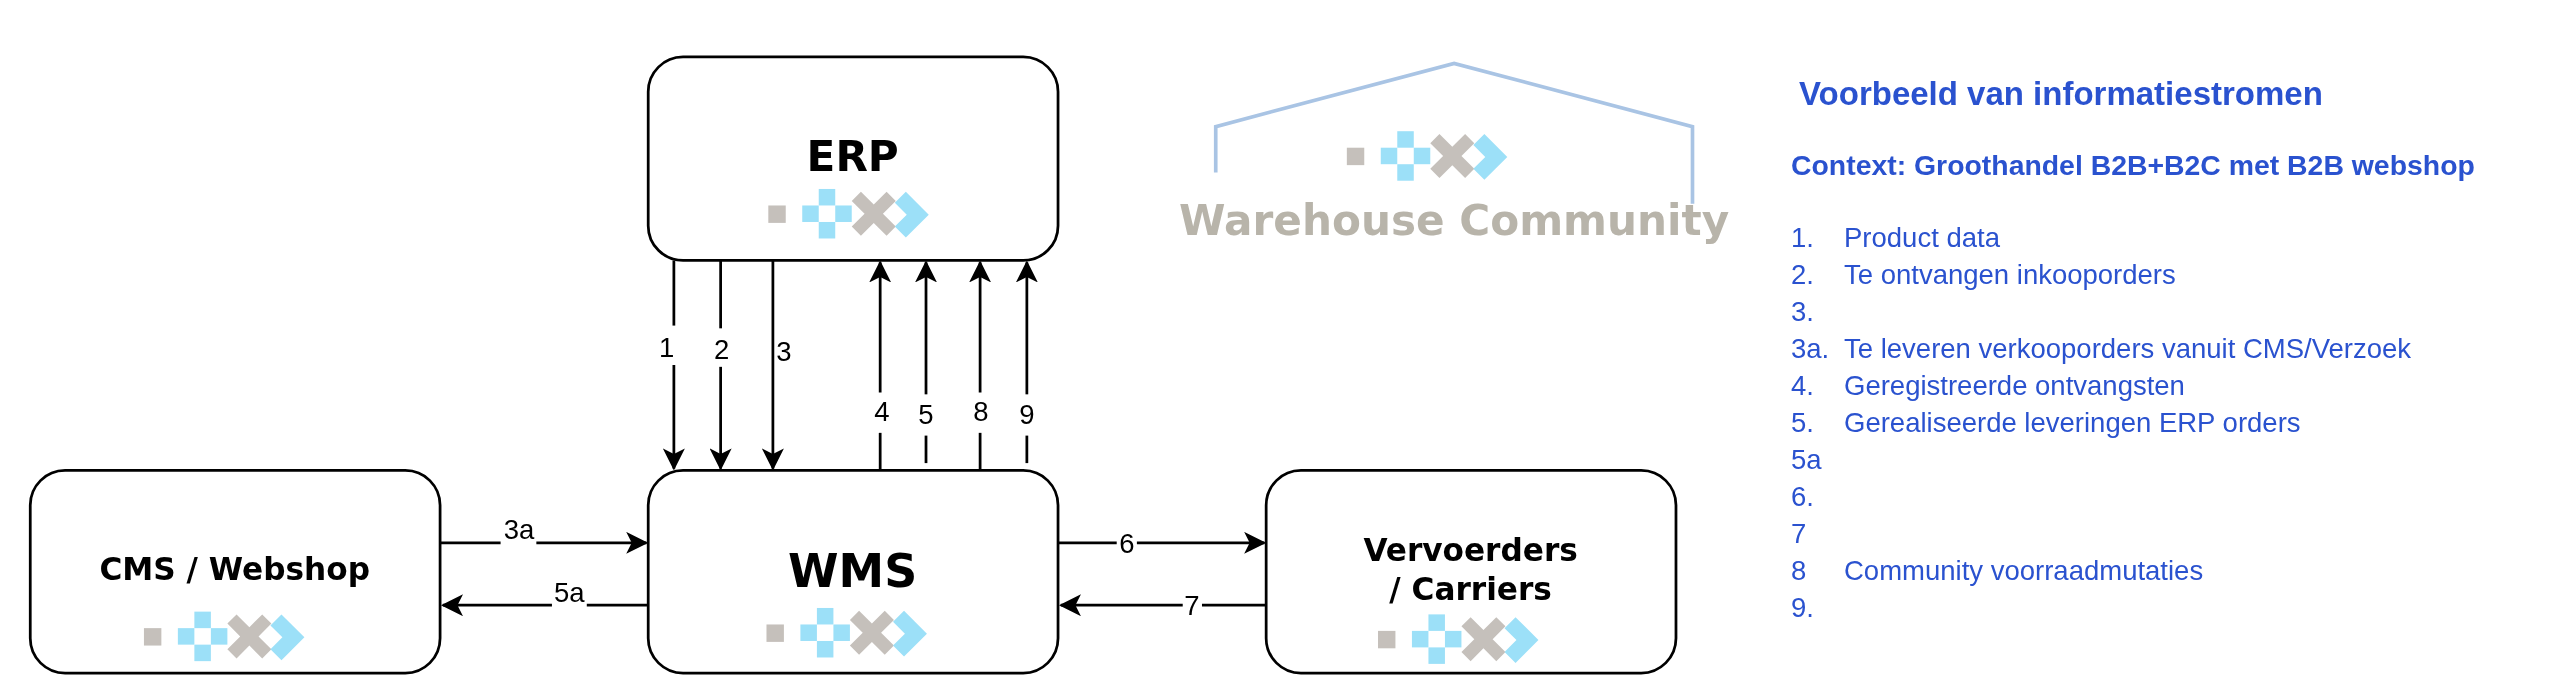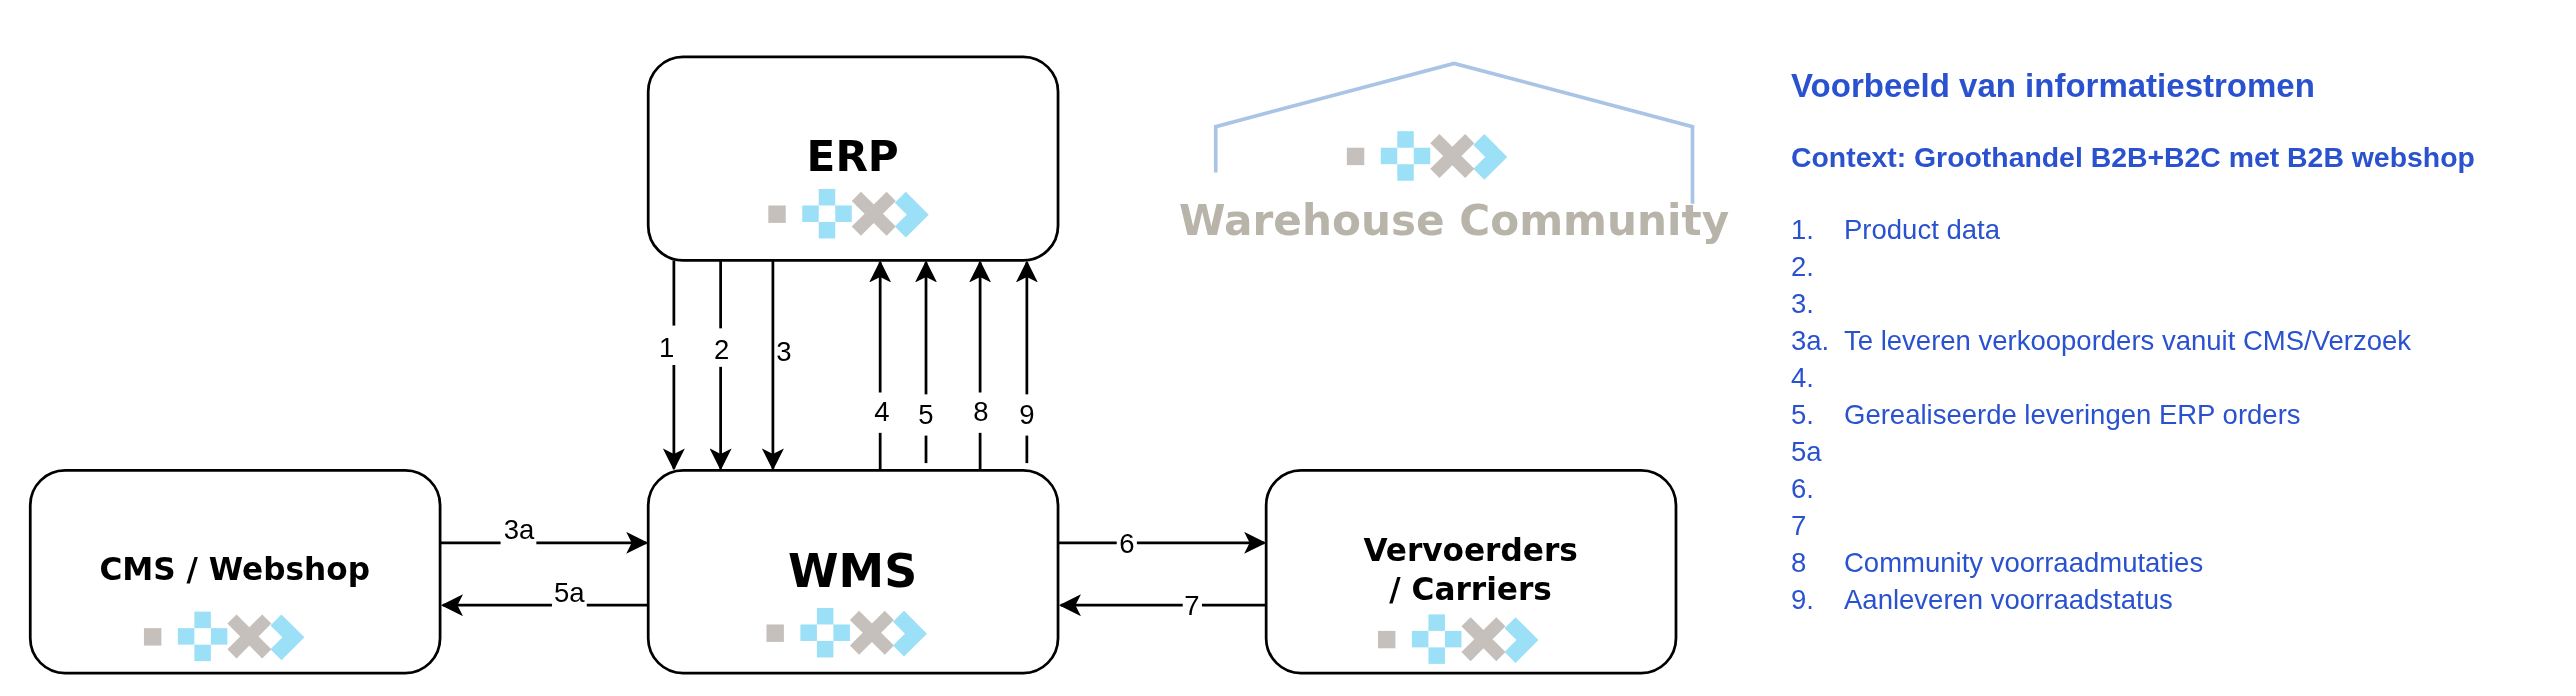--- a/index.html
+++ b/index.html
@@ -2,21 +2,21 @@
 <html style="font-size:14.7px"><head>
 <meta charset="utf-8">
 <style>
   html, body { margin:0; padding:0; background:#ffffff; }
   body { width:2576px; height:697px; position:relative; overflow:hidden; font-family:"DejaVu Sans", sans-serif; }
   #diagram { position:absolute; left:0; top:0; }
   .box-title { font-family:"DejaVu Sans", sans-serif; font-weight:bold; fill:#000; }
   .flow-label { font-family:"Liberation Sans", sans-serif; font-size:30px; fill:#000; }
   .wc-text { font-family:"DejaVu Sans", sans-serif; font-weight:bold; fill:#b8b4aa; }
   #legend { position:absolute; left:1791px; top:66px; color:#2a52cf; font-family:"Liberation Sans", sans-serif; }
-  #legend .title { font-size:33px; font-weight:bold; margin:0; line-height:40px; }
+  #legend .title { font-size:33px; font-weight:bold; margin:8px; line-height:40px; }
   #legend .subtitle { font-size:28.4px; font-weight:bold; margin:33px 0 0 0; line-height:37px; }
   #legend ol { list-style:none; margin:35px 0 0 0; padding:0; }
   #legend li { font-size:27.5px; line-height:37px; display:flex; white-space:nowrap; }
   #legend li .num { display:inline-block; width:53px; }
 </style>
 </head>
 <body>
 
 <svg id="diagram" width="1742" height="697" viewBox="0 0 1900 760" xmlns="http://www.w3.org/2000/svg">
   <defs>
@@ -134,47 +134,48 @@
 <div id="legend">
   <h1 class="title">Voorbeeld van informatiestromen</h1>
   <h2 class="subtitle">Context: Groothandel B2B+B2C met B2B webshop</h2>
   <ol>
     <li>
         <span class="num">1.</span>
         <span>Product data</span>
       </li>
     <li>
         <span class="num">2.</span>
+        <span>Te ontvangen inkooporders</span>
       </li>
     <li>
         <span class="num">3.</span>
       </li>
     <li>
         <span class="num">3a.</span>
         <span>Te leveren verkooporders vanuit CMS/Verzoek</span>
       </li>
     <li>
         <span class="num">4.</span>
+        <span>Geregistreerde ontvangsten</span>
       </li>
     <li>
         <span class="num">5.</span>
         <span>Gerealiseerde leveringen ERP orders</span>
       </li>
     <li>
         <span class="num">5a</span>
       </li>
     <li>
         <span class="num">6.</span>
       </li>
     <li>
         <span class="num">7</span>
       </li>
     <li>
         <span class="num">8</span>
         <span>Community voorraadmutaties</span>
       </li>
     <li>
         <span class="num">9.</span>
-        <span>Aanleveren voorraadstatus</span>
       </li>
   </ol>
 </div>
 
 
 </body></html>

